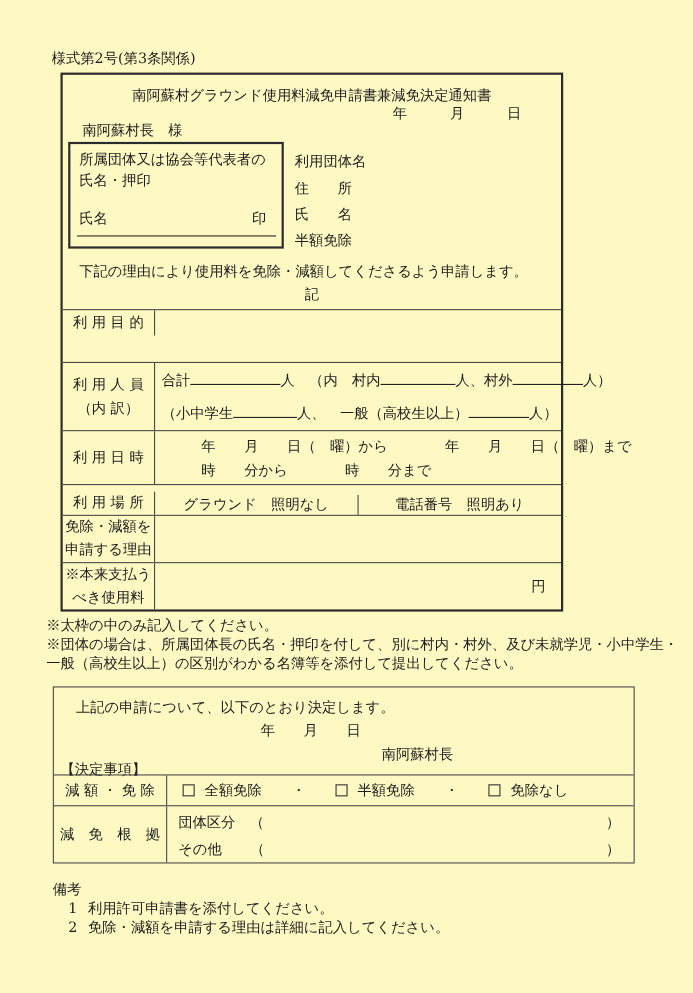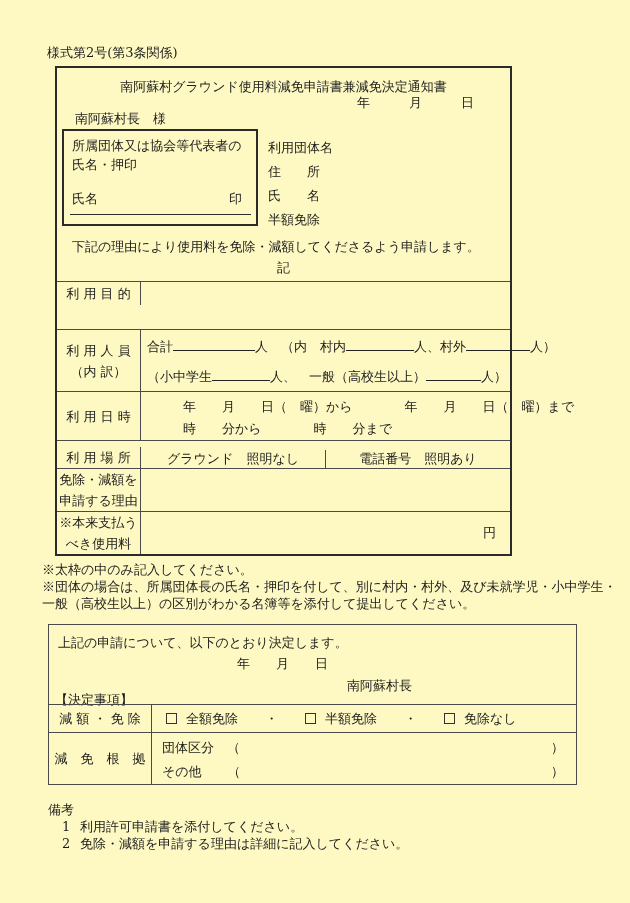--- a/index.html
+++ b/index.html
@@ -83,21 +83,21 @@
   }
 
   
   .mid-notes{left:42px;top:561px;line-height:17px;}
 
   
   .decision-box{
     position:absolute;left:48px;top:624px;width:529px;height:161px;
     border:1px solid #4a4a4a;box-sizing:border-box;
   }
-  .dec-sentence{left:9px;top:9px;}
+  .dec-sentence{left:20px;top:9px;}
   .dec-date{left:188px;top:30px;}
   .dec-signer{left:298px;top:52px;}
   .dec-heading{left:6px;top:66px;}
   .dec-table{
     position:absolute;left:0;right:0;top:79px;bottom:0;
     display:flex;flex-direction:column;
   }
   .dec-row{display:flex;border-top:1px solid #4a4a4a;box-sizing:border-box;}
   .dec-row.d1{height:31px;}
   .dec-row.d2{flex:1;font-family:Liberation Serif, serif;}

